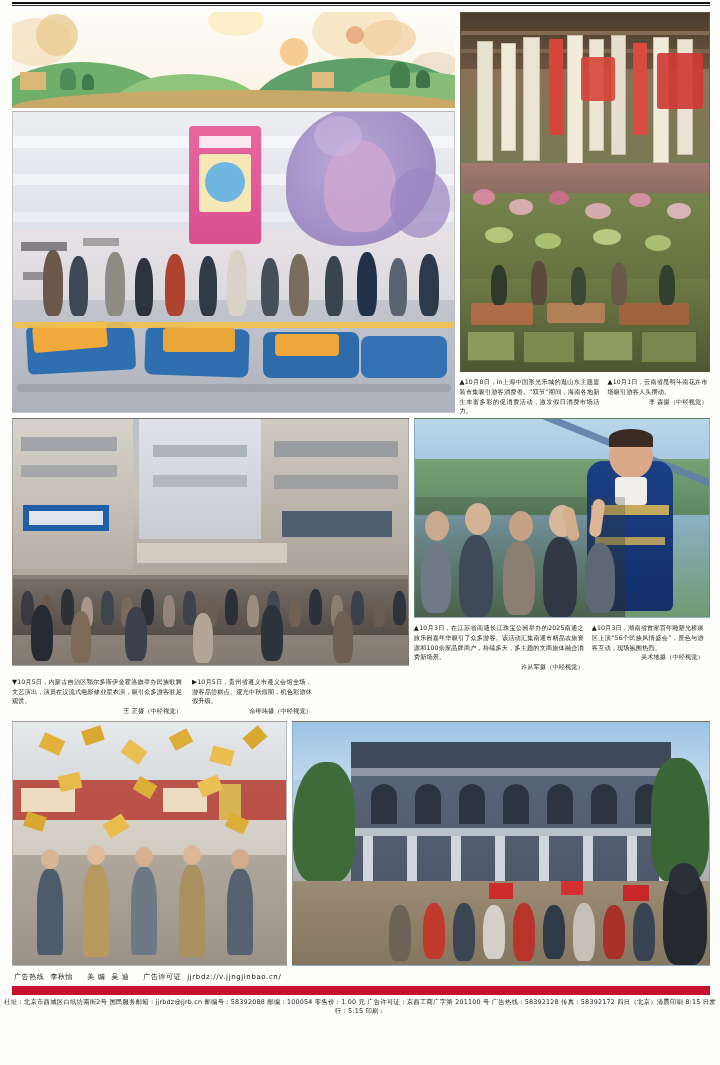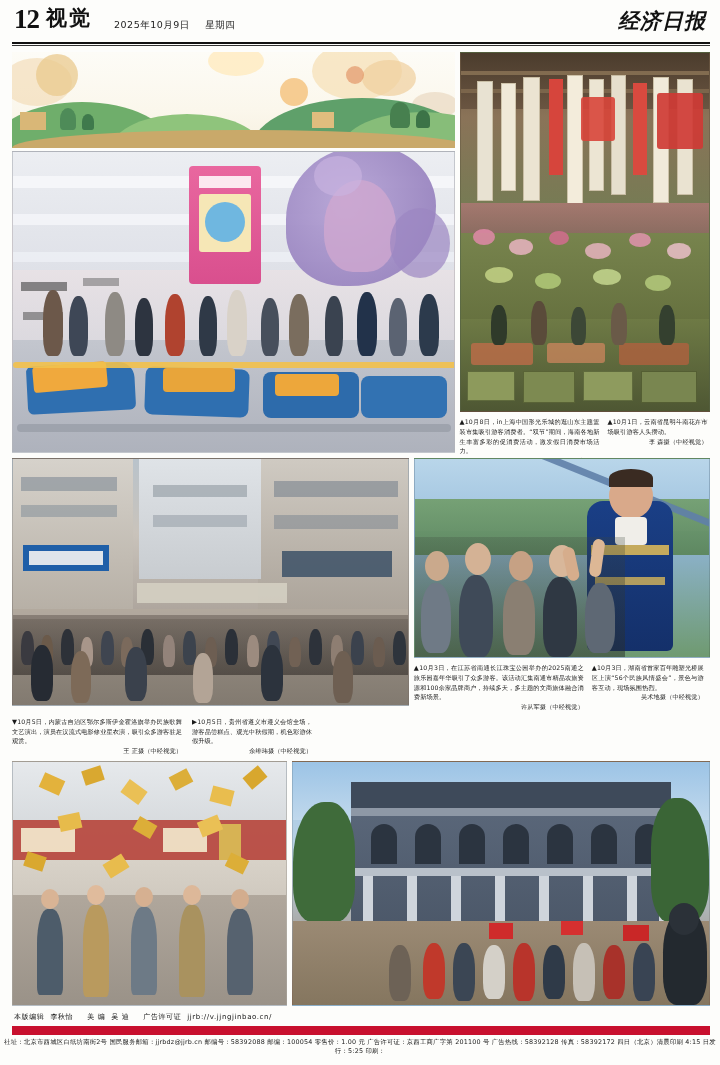--- a/index.html
+++ b/index.html
@@ -146,29 +146,20 @@
     background: #c8102e;
     margin: 4px 10px 3px 12px;
   }
   .arrow { font-size: 6.5px; }
 </style>
 </head>
 <body>
 
 <div class="page">
 
-  <div class="masthead">
-    <div class="page-num">12</div>
-    <div class="section-name">视觉</div>
-    <div class="date-line">
-      <span>2025年10月9日</span>
-      <span class="weekday">星期四</span>
-    </div>
-    <div class="paper-name">经济日报</div>
-  </div>
   <div class="rule"></div>
   <div class="rule thin"></div>
 
   <div class="content">
 
     <div class="row" style="height:400px;">
 
       <div style="width:447px; position:relative;">
 
         <div class="banner">
@@ -520,24 +511,24 @@
           <div class="crowd-dot" style="left:372px; bottom:2px; width:24px; height:62px; background:#2b3340;"></div>
           <div class="crowd-dot" style="left:96px; bottom:4px; width:22px; height:56px; background:#6d6256;"></div>
 
           <div class="crowd-dot" style="right:2px; bottom:0; width:44px; height:96px; background:#23292f;"></div>
           <div class="ph" style="right:10px; bottom:70px; width:30px; height:32px; background:#2b3138; border-radius:50%;"></div>
         </div>
       </div>
     </div>
 
     <div style="display:flex; align-items:center; margin-top:6px; padding-left:2px;">
-      <span class="byline">本版编辑</span>
+      <span class="byline">广告热线</span>
       <span class="byline" style="margin-left:6px;">李秋怡</span>
       <span class="byline" style="margin-left:14px;">美 编</span>
       <span class="byline" style="margin-left:6px;">吴 迪</span>
       <span class="byline" style="margin-left:14px;">广告许可证</span>
-      <span class="byline" style="margin-left:6px;">jjrb://v.jjngjinbao.cn/</span>
+      <span class="byline" style="margin-left:6px;">jjrbdz://v.jjngjinbao.cn/</span>
     </div>
   </div>
 
   <div class="red-bar"></div>
-  <div class="footer-line">社址：北京市西城区白纸坊南街2号   国民服务邮箱：jjrbdz@jjrb.cn   邮编号：58392088   邮编：100054   零售价：1.00 元   广告许可证：京西工商广字第 201100 号   广告热线：58392128   传真：58392172   四日（北京）清晨印刷 4:15   日发行：5:25   印刷：</div>
+  <div class="footer-line">社址：北京市西城区白纸坊南街2号   国民服务邮箱：jjrbdz@jjrb.cn   邮编号：58392088   邮编：100054   零售价：1.00 元   广告许可证：京西工商广字第 201100 号   广告热线：58392128   传真：58392172   四日（北京）清晨印刷 8:15   日发行：5:15   印刷：</div>
 </div>
 
 </body></html>

